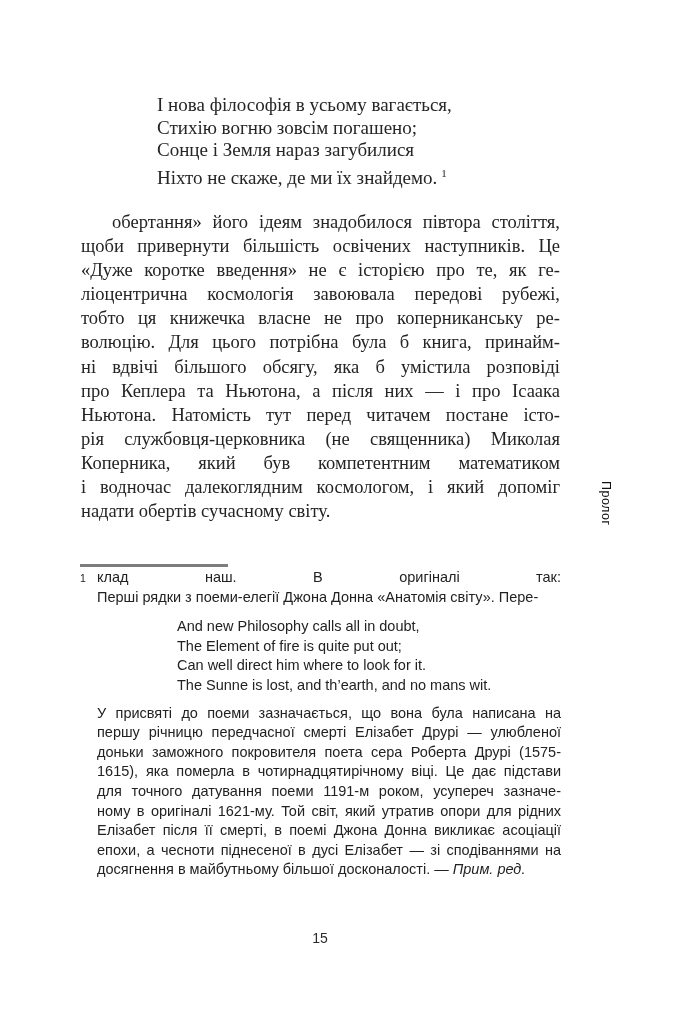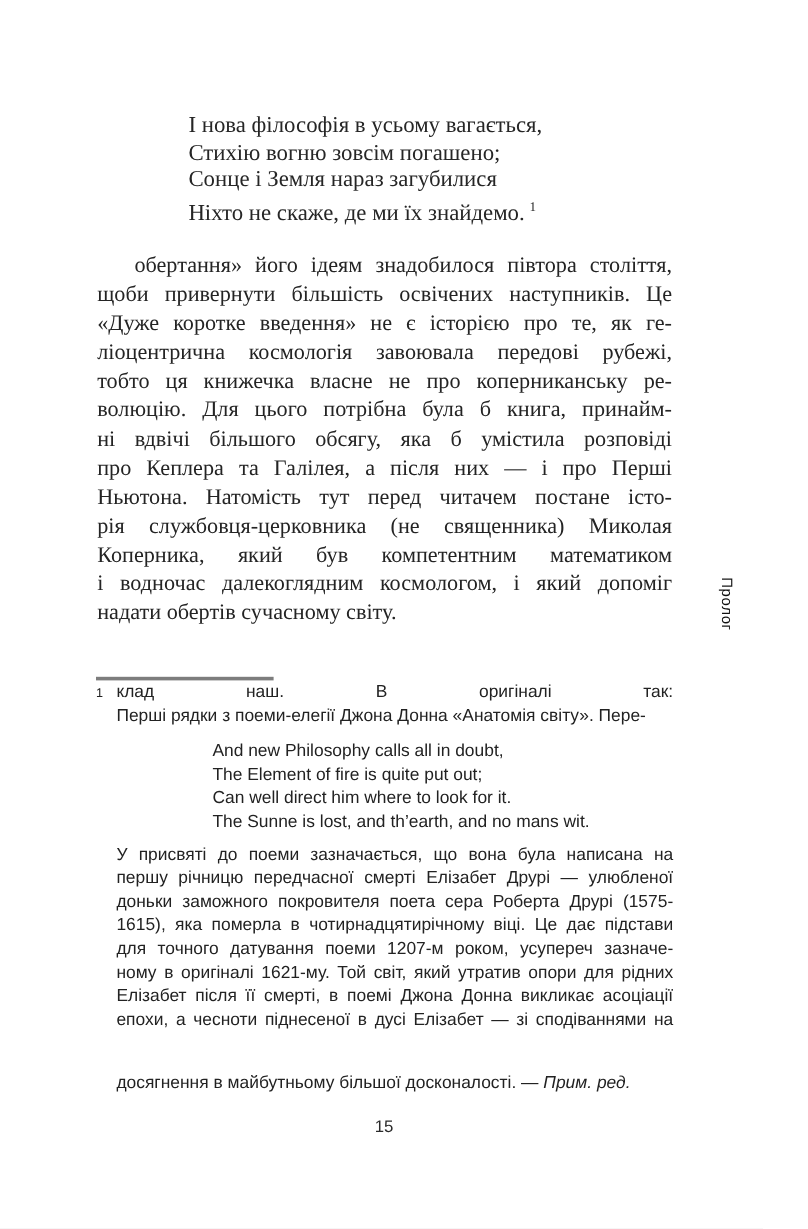--- a/index.html
+++ b/index.html
@@ -77,21 +77,21 @@
   .fn-body { flex: 1; min-width: 0; }
   .fn-para1 > div, .fn-para2 > div {
     text-align: justify;
     text-align-last: justify;
     white-space: nowrap;
   }
   .fn-para1 > div:last-child { text-align-last: left; }
   .fn-verse {
     margin: 10px 0 8px 80px;
   }
-  .fn-lastline { text-align: left; margin-top: 34px; }
+  .fn-lastline { text-align: left; }
   .fn-lastline em { font-style: italic; }
 
   
   .page-number {
     position: absolute;
     left: 80px;
     top: 930px;
     width: 480px;
     text-align: center;
     font-family: "Liberation Sans", sans-serif;
@@ -124,21 +124,21 @@
   </div>
 
   <div class="body-para">
       <div>обертання» його ідеям знадобилося півтора століття,</div>
       <div>щоби привернути більшість освічених наступників. Це</div>
       <div>«Дуже коротке введення» не є історією про те, як ге-</div>
       <div>ліоцентрична космологія завоювала передові рубежі,</div>
       <div>тобто ця книжечка власне не про коперниканську ре-</div>
       <div>волюцію. Для цього потрібна була б книга, принайм-</div>
       <div>ні вдвічі більшого обсягу, яка б умістила розповіді</div>
-      <div>про Кеплера та Галілея, а після них — і про Перші</div>
+      <div>про Кеплера та Ньютона, а після них — і про Ісаака</div>
       <div>Ньютона. Натомість тут перед читачем постане істо-</div>
       <div>рія службовця-церковника (не священника) Миколая</div>
       <div>Коперника, який був компетентним математиком</div>
       <div>і водночас далекоглядним космологом, і який допоміг</div>
       <div>надати обертів сучасному світу.</div>
     </div>
 
   <div class="fn-sep"></div>
 
   <div class="footnote">
@@ -152,21 +152,21 @@
           <div>And new Philosophy calls all in doubt,</div>
           <div>The Element of fire is quite put out;</div>
           <div>Can well direct him where to look for it.</div>
           <div>The Sunne is lost, and th’earth, and no mans wit.</div>
         </div>
       <div class="fn-para2">
           <div>У присвяті до поеми зазначається, що вона була написана на</div>
           <div>першу річницю передчасної смерті Елізабет Друрі — улюбленої</div>
           <div>доньки заможного покровителя поета сера Роберта Друрі (1575-</div>
           <div>1615), яка померла в чотирнадцятирічному віці. Це дає підстави</div>
-          <div>для точного датування поеми 1207-м роком, усупереч зазначе-</div>
+          <div>для точного датування поеми 1191-м роком, усупереч зазначе-</div>
           <div>ному в оригіналі 1621-му. Той світ, який утратив опори для рідних</div>
           <div>Елізабет після її смерті, в поемі Джона Донна викликає асоціації</div>
           <div>епохи, а чесноти піднесеної в дусі Елізабет — зі сподіваннями на</div>
         </div>
       <div class="fn-lastline"><span>досягнення в майбутньому більшої досконалості. — </span><em>Прим. ред.</em></div>
     </div>
   </div>
 
   <div class="page-number">15</div>
 

